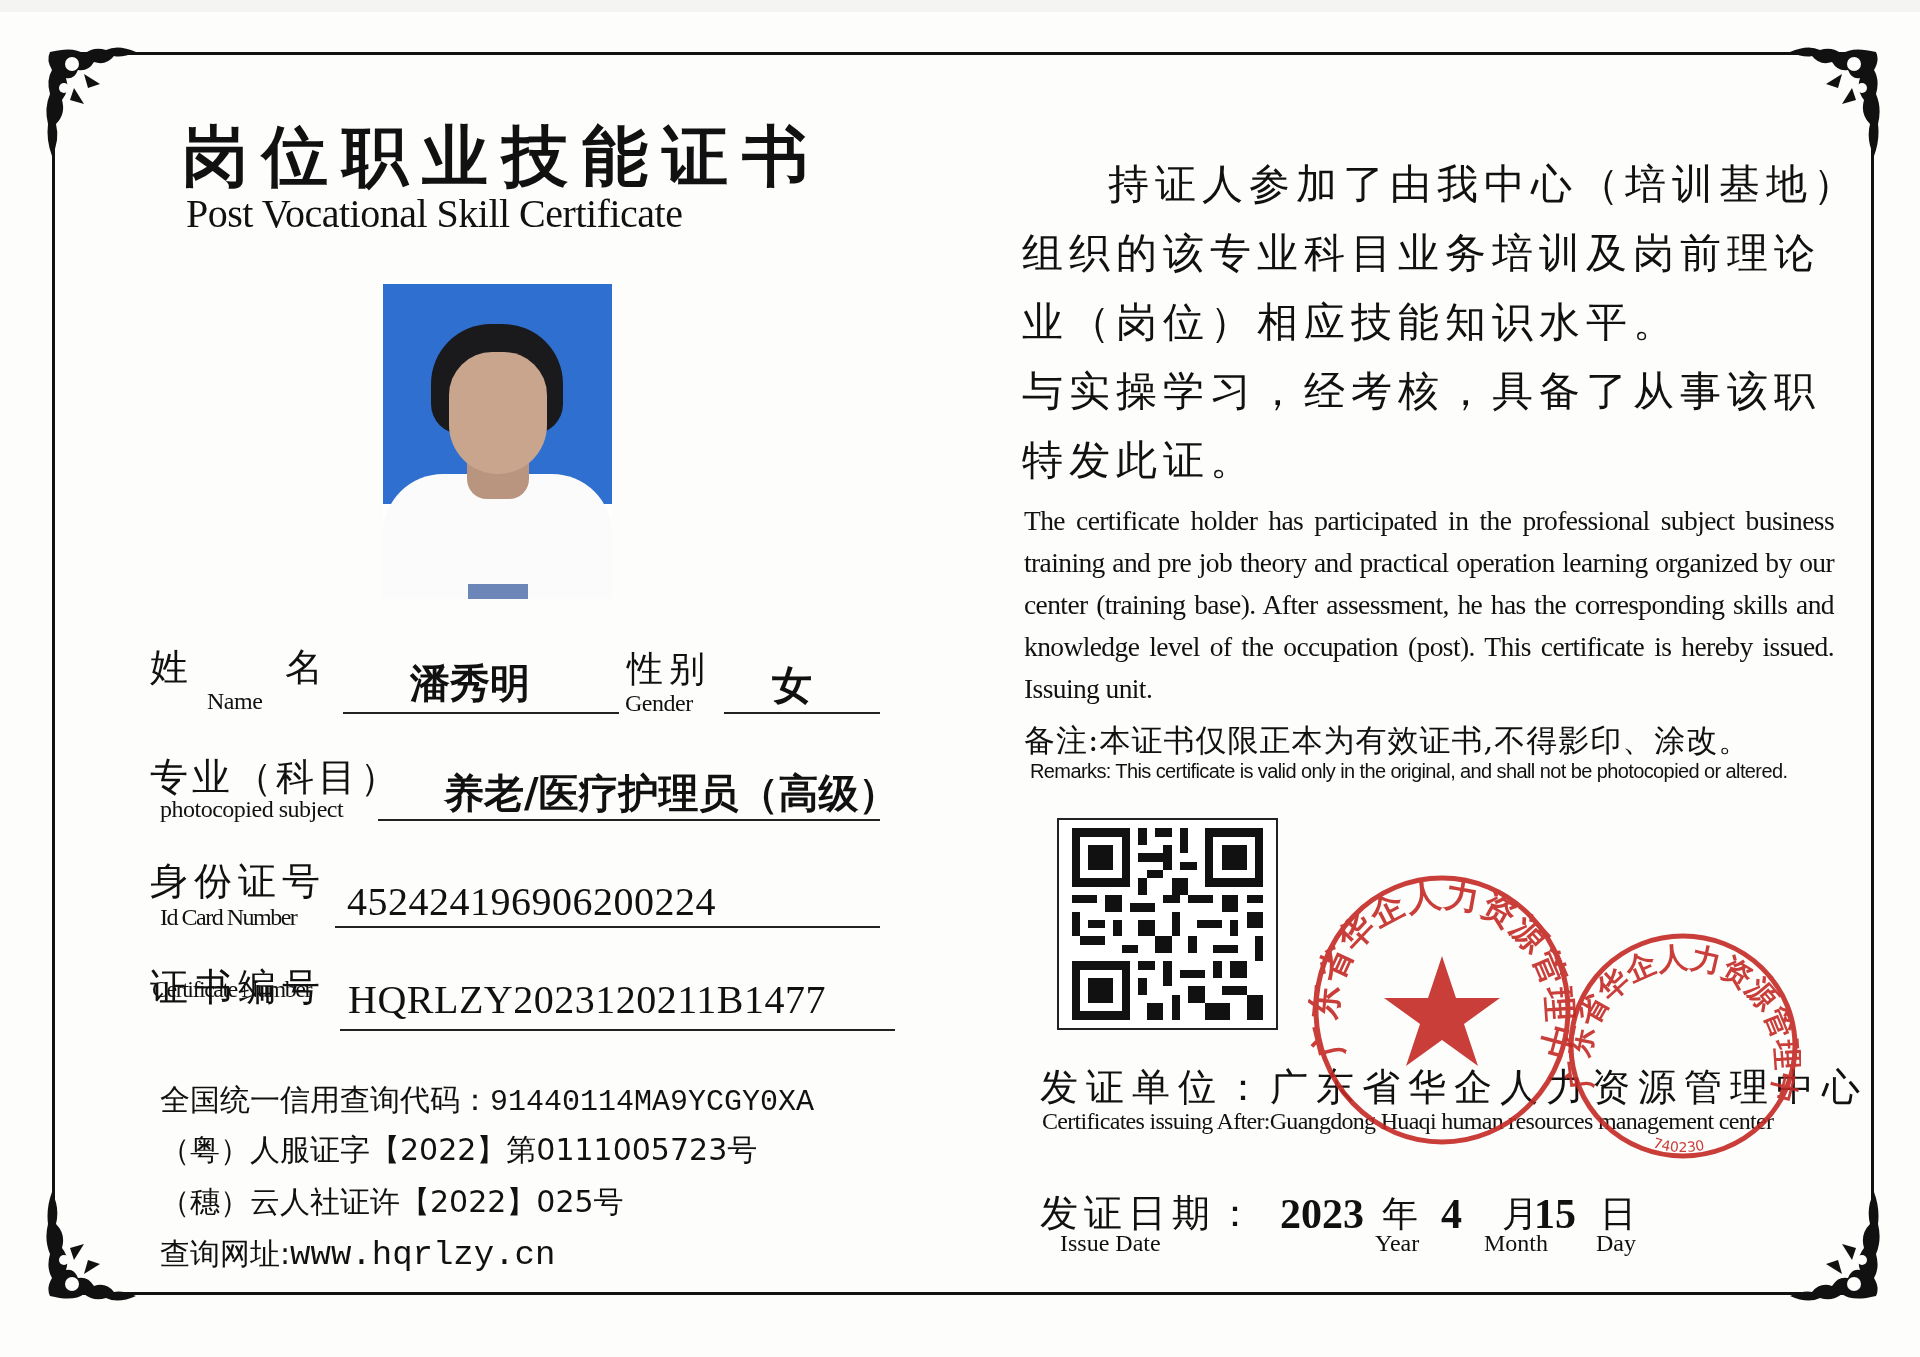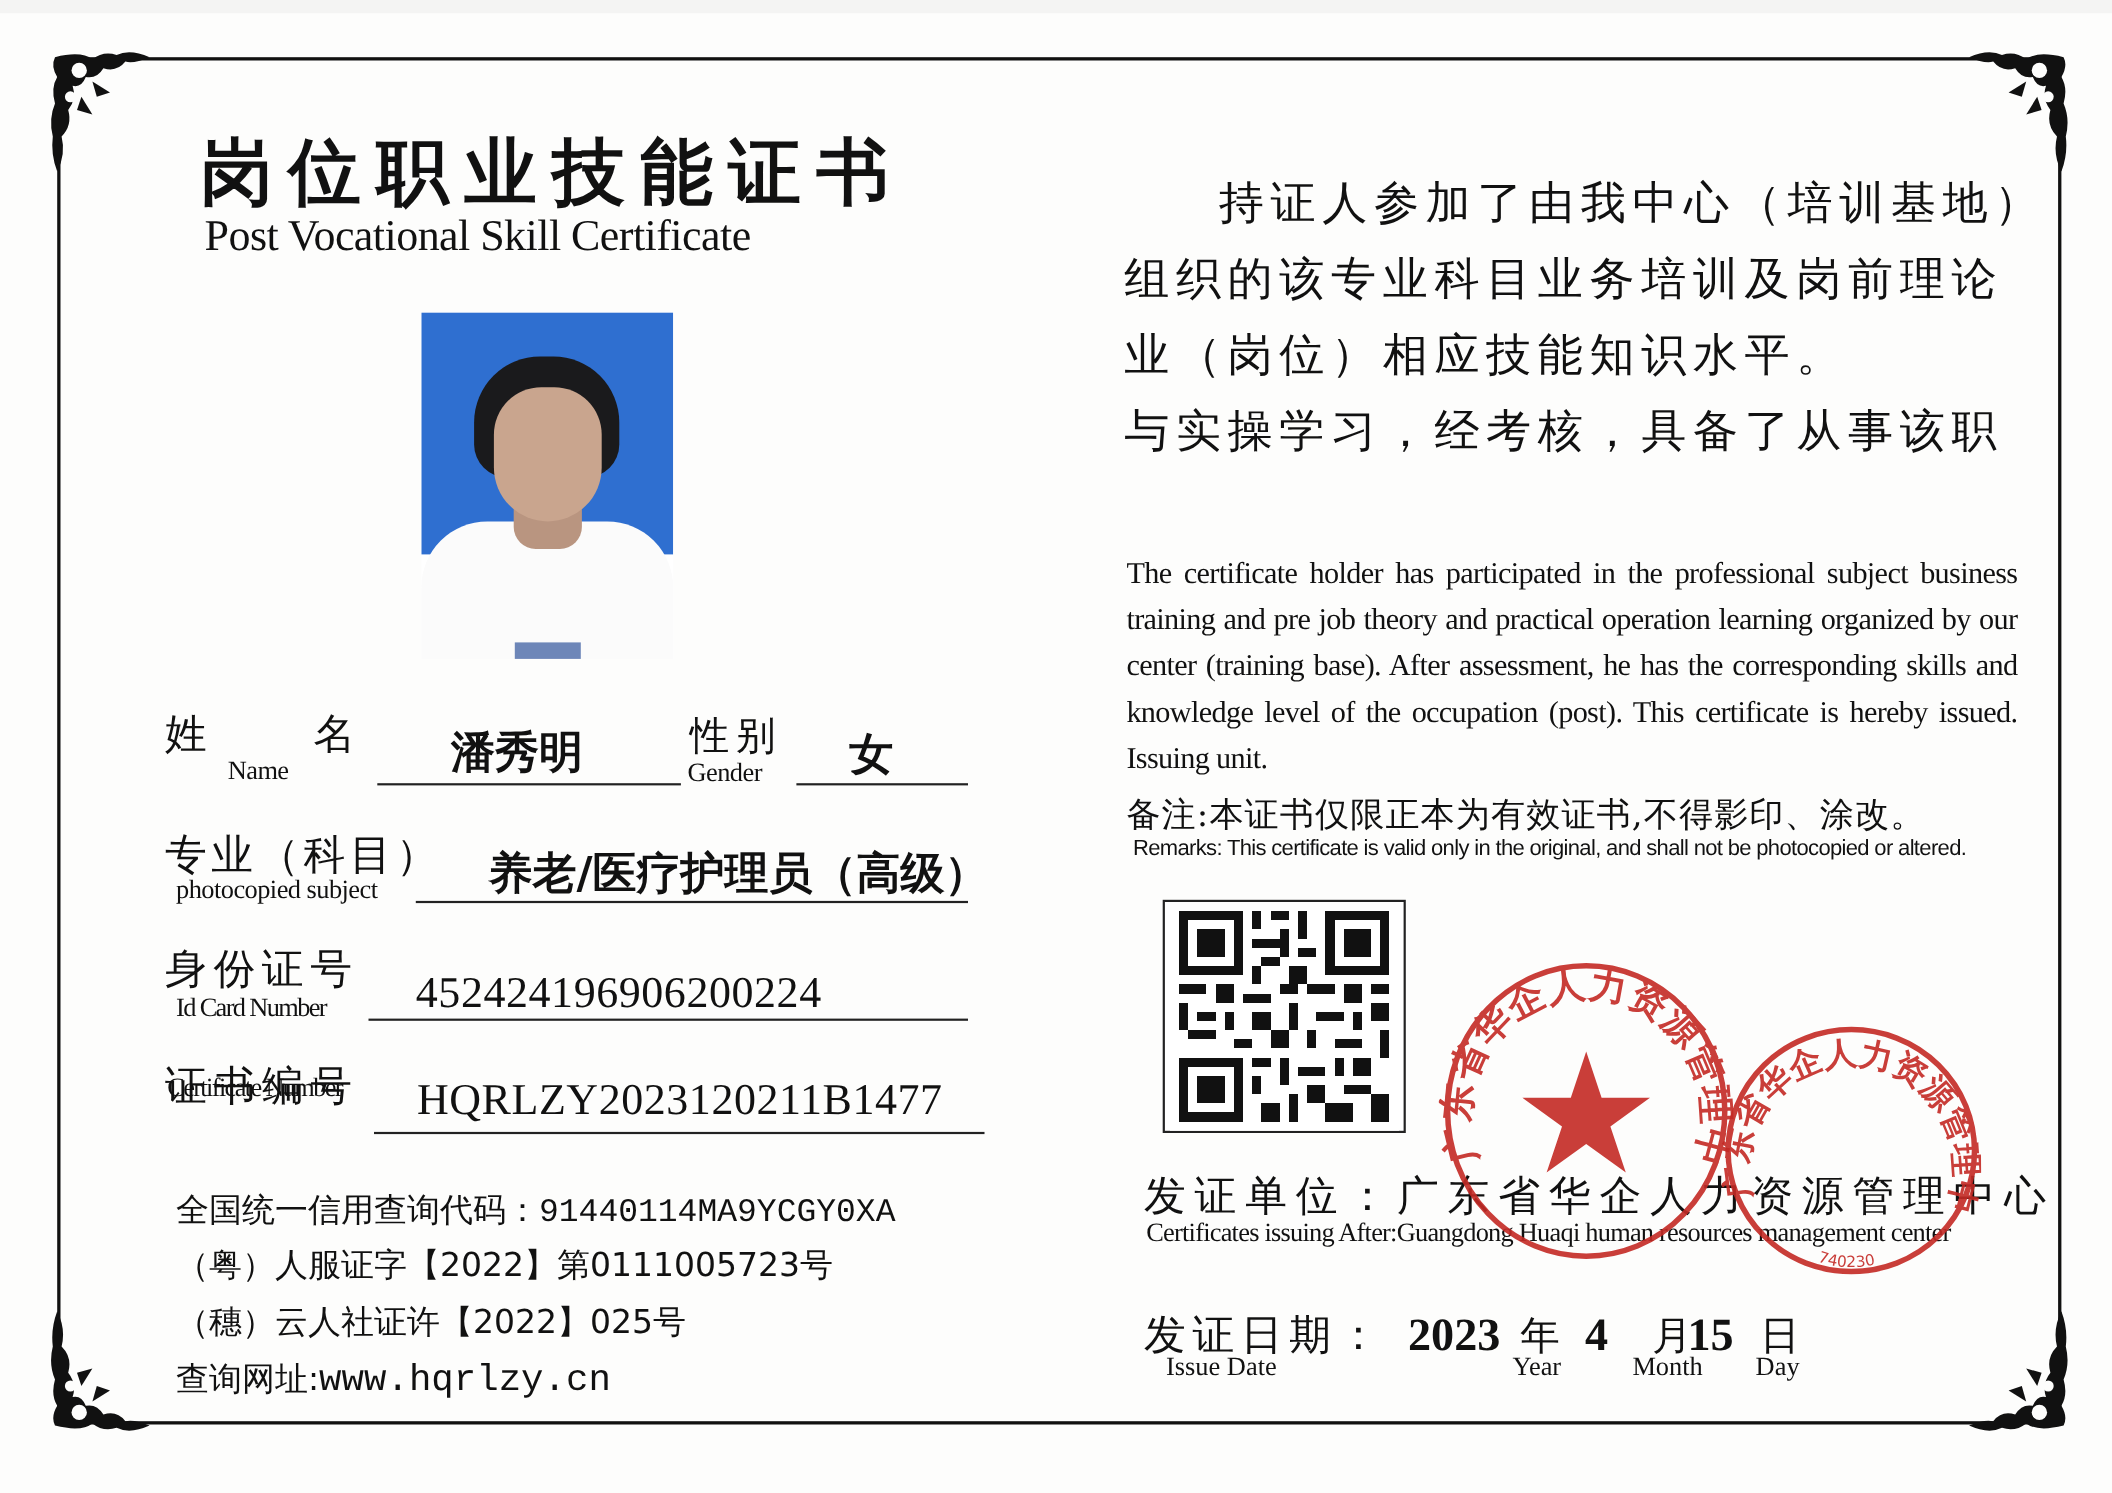--- a/index.html
+++ b/index.html
@@ -32,21 +32,21 @@
   }
   .photo .bg { position: absolute; left: 0; top: 0; width: 229px; height: 220px; background: #2f6fd0; }
   .photo .hair { position: absolute; left: 48px; top: 40px; width: 132px; height: 110px; background: #1a1a1c; border-radius: 60px 60px 30px 30px; }
   .photo .face { position: absolute; left: 66px; top: 68px; width: 98px; height: 122px; background: #c9a58e; border-radius: 44px 44px 50px 50px; }
   .photo .neck { position: absolute; left: 84px; top: 175px; width: 62px; height: 40px; background: #b99580; border-radius: 0 0 20px 20px; }
   .photo .shirt { position: absolute; left: 0; top: 190px; width: 229px; height: 125px; background: #fbfbfb; border-radius: 60px 60px 0 0; }
   .photo .tag { position: absolute; left: 85px; top: 300px; width: 60px; height: 15px; background: #6d86b8; }
   .lbl-cn { font-size: 38px; font-family: "DejaVu Serif", serif; white-space: nowrap; }
   .lbl-en { font-size: 24px; font-family: "Liberation Serif", serif; white-space: nowrap; letter-spacing: -0.5px; }
   .val-cn { font-size: 40px; font-family: "DejaVu Sans", sans-serif; font-weight: bold; white-space: nowrap; }
-  .val-mono { font-size: 40px; font-family: "Liberation Serif", serif; white-space: nowrap; letter-spacing: 0.5px; margin-left: 31px; }
+  .val-mono { font-size: 40px; font-family: "Liberation Serif", serif; white-space: nowrap; letter-spacing: 0.5px; }
   .uline { position: absolute; height: 2px; background: #222; }
   .foot { font-size: 30px; font-family: "DejaVu Sans", sans-serif; white-space: nowrap; left: 160px; }
   .foot .mono { font-family: "Liberation Mono", monospace; }
   .para-cn {
     left: 1022px; top: 150px; width: 820px; font-size: 41px; line-height: 69px;
     font-family: "DejaVu Serif", serif; letter-spacing: 6px;
   }
   .para-cn p { margin: 0; white-space: nowrap; }
   .para-cn p.indent { padding-left: 86px; }
   .para-en {
@@ -164,20 +164,21 @@
 <div class="abs foot" style="top:1182px;">（穗）云人社证许【2022】025号</div>
 <div class="abs foot" style="top:1234px;">
   <span>查询网址:</span><span class="mono" style="font-size:34px;">www.hqrlzy.cn</span>
 </div>
 
 <div class="abs para-cn">
   <p class="indent">持证人参加了由我中心（培训基地）</p>
   <p>组织的该专业科目业务培训及岗前理论</p>
   <p>业（岗位）相应技能知识水平。</p>
   <p>与实操学习，经考核，具备了从事该职</p>
+  <p>特发此证。</p>
 </div>
 <div class="abs para-en">The certificate holder has participated in the professional subject business training and pre job theory and practical operation learning organized by our center (training base). After assessment, he has the corresponding skills and knowledge level of the occupation (post). This certificate is hereby issued. Issuing unit.</div>
 
 <div class="abs remark-cn">备注:本证书仅限正本为有效证书,不得影印、涂改。</div>
 <div class="abs remark-en">Remarks: This certificate is valid only in the original, and shall not be photocopied or altered.</div>
 
 <div class="abs qr">
   <svg viewBox="0 0 25 25" shape-rendering="crispEdges">
     <rect x="0" y="0" width="25" height="25" fill="#fff"></rect>
     <g fill="#111">

